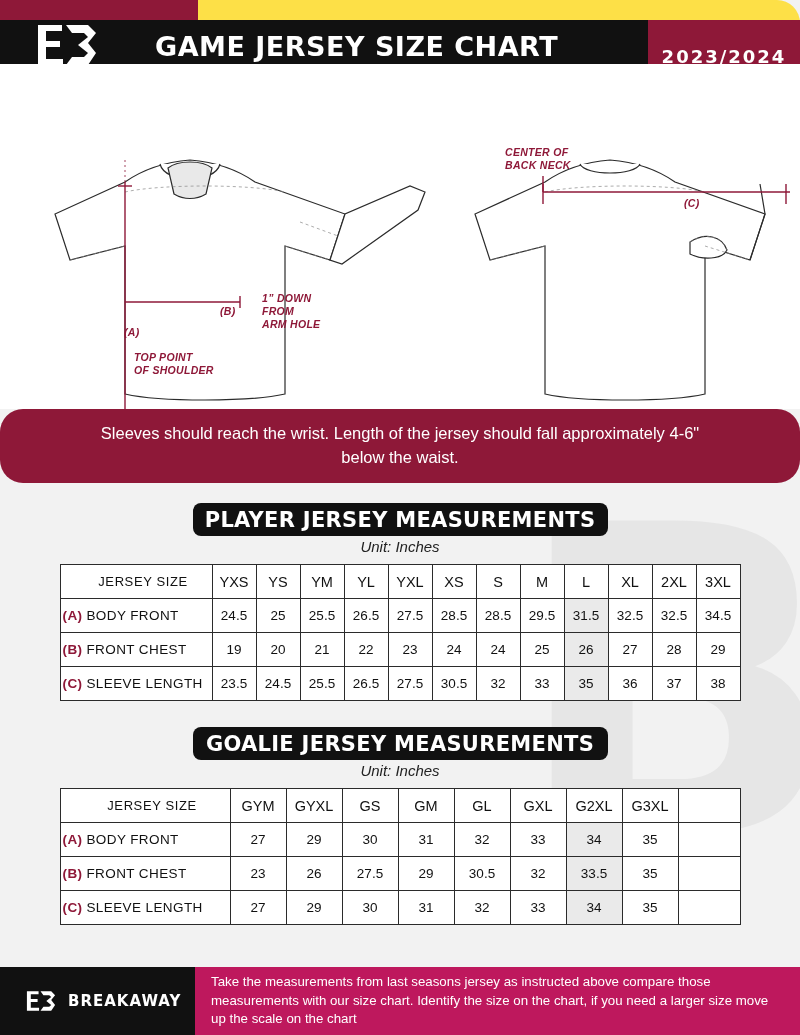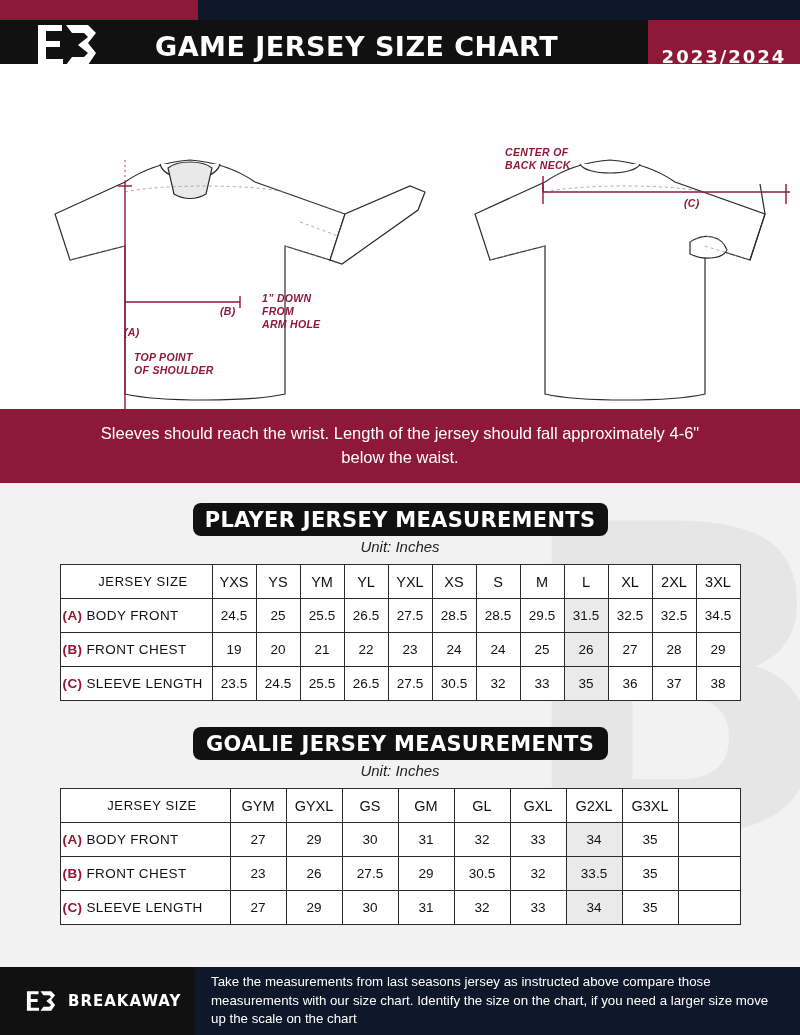--- a/index.html
+++ b/index.html
@@ -26,22 +26,23 @@
     font-family: "DejaVu Sans", sans-serif;
     line-height: 1;
     z-index: 0;
     user-select: none;
   }
 
   
   .header {
     position: relative;
     height: 64px;
-    background: #0f172a;
+    background: #fde047;
     z-index: 2;
+    border-radius: 23px;
   }
   .header-maroon-left {
     position: absolute; left: 0; top: 0;
     width: 198px; height: 20px;
     background: #8e1838;
   }
   .header-black-left {
     position: absolute; left: 0; top: 20px;
     width: 120px; height: 52px;
     background: #111111;
@@ -89,20 +90,21 @@
   }
 
   
   .note-band {
     position: relative;
     height: 74px;
     background: #8e1838;
     display: flex; align-items: center; justify-content: center;
     text-align: center;
     z-index: 2;
+    border-radius: 23px;
   }
   .note-text {
     color: #ffffff;
     font-size: 16.5px;
     line-height: 1.45;
     max-width: 620px;
   }
 
   
   .section {
@@ -200,21 +202,21 @@
     padding-left: 24px;
   }
   .footer-brand {
     color: #ffffff;
     font-family: "DejaVu Sans", sans-serif;
     font-weight: bold;
     font-size: 15px;
     letter-spacing: 1px;
   }
   .footer-right {
-    flex: 1; background: #0f172a;
+    flex: 1; background: #be185d;
     display: flex; align-items: center;
     padding: 0 14px 0 16px;
   }
   .footer-text {
     color: #ffffff;
     font-size: 13.3px;
     line-height: 1.38;
   }
 
   

